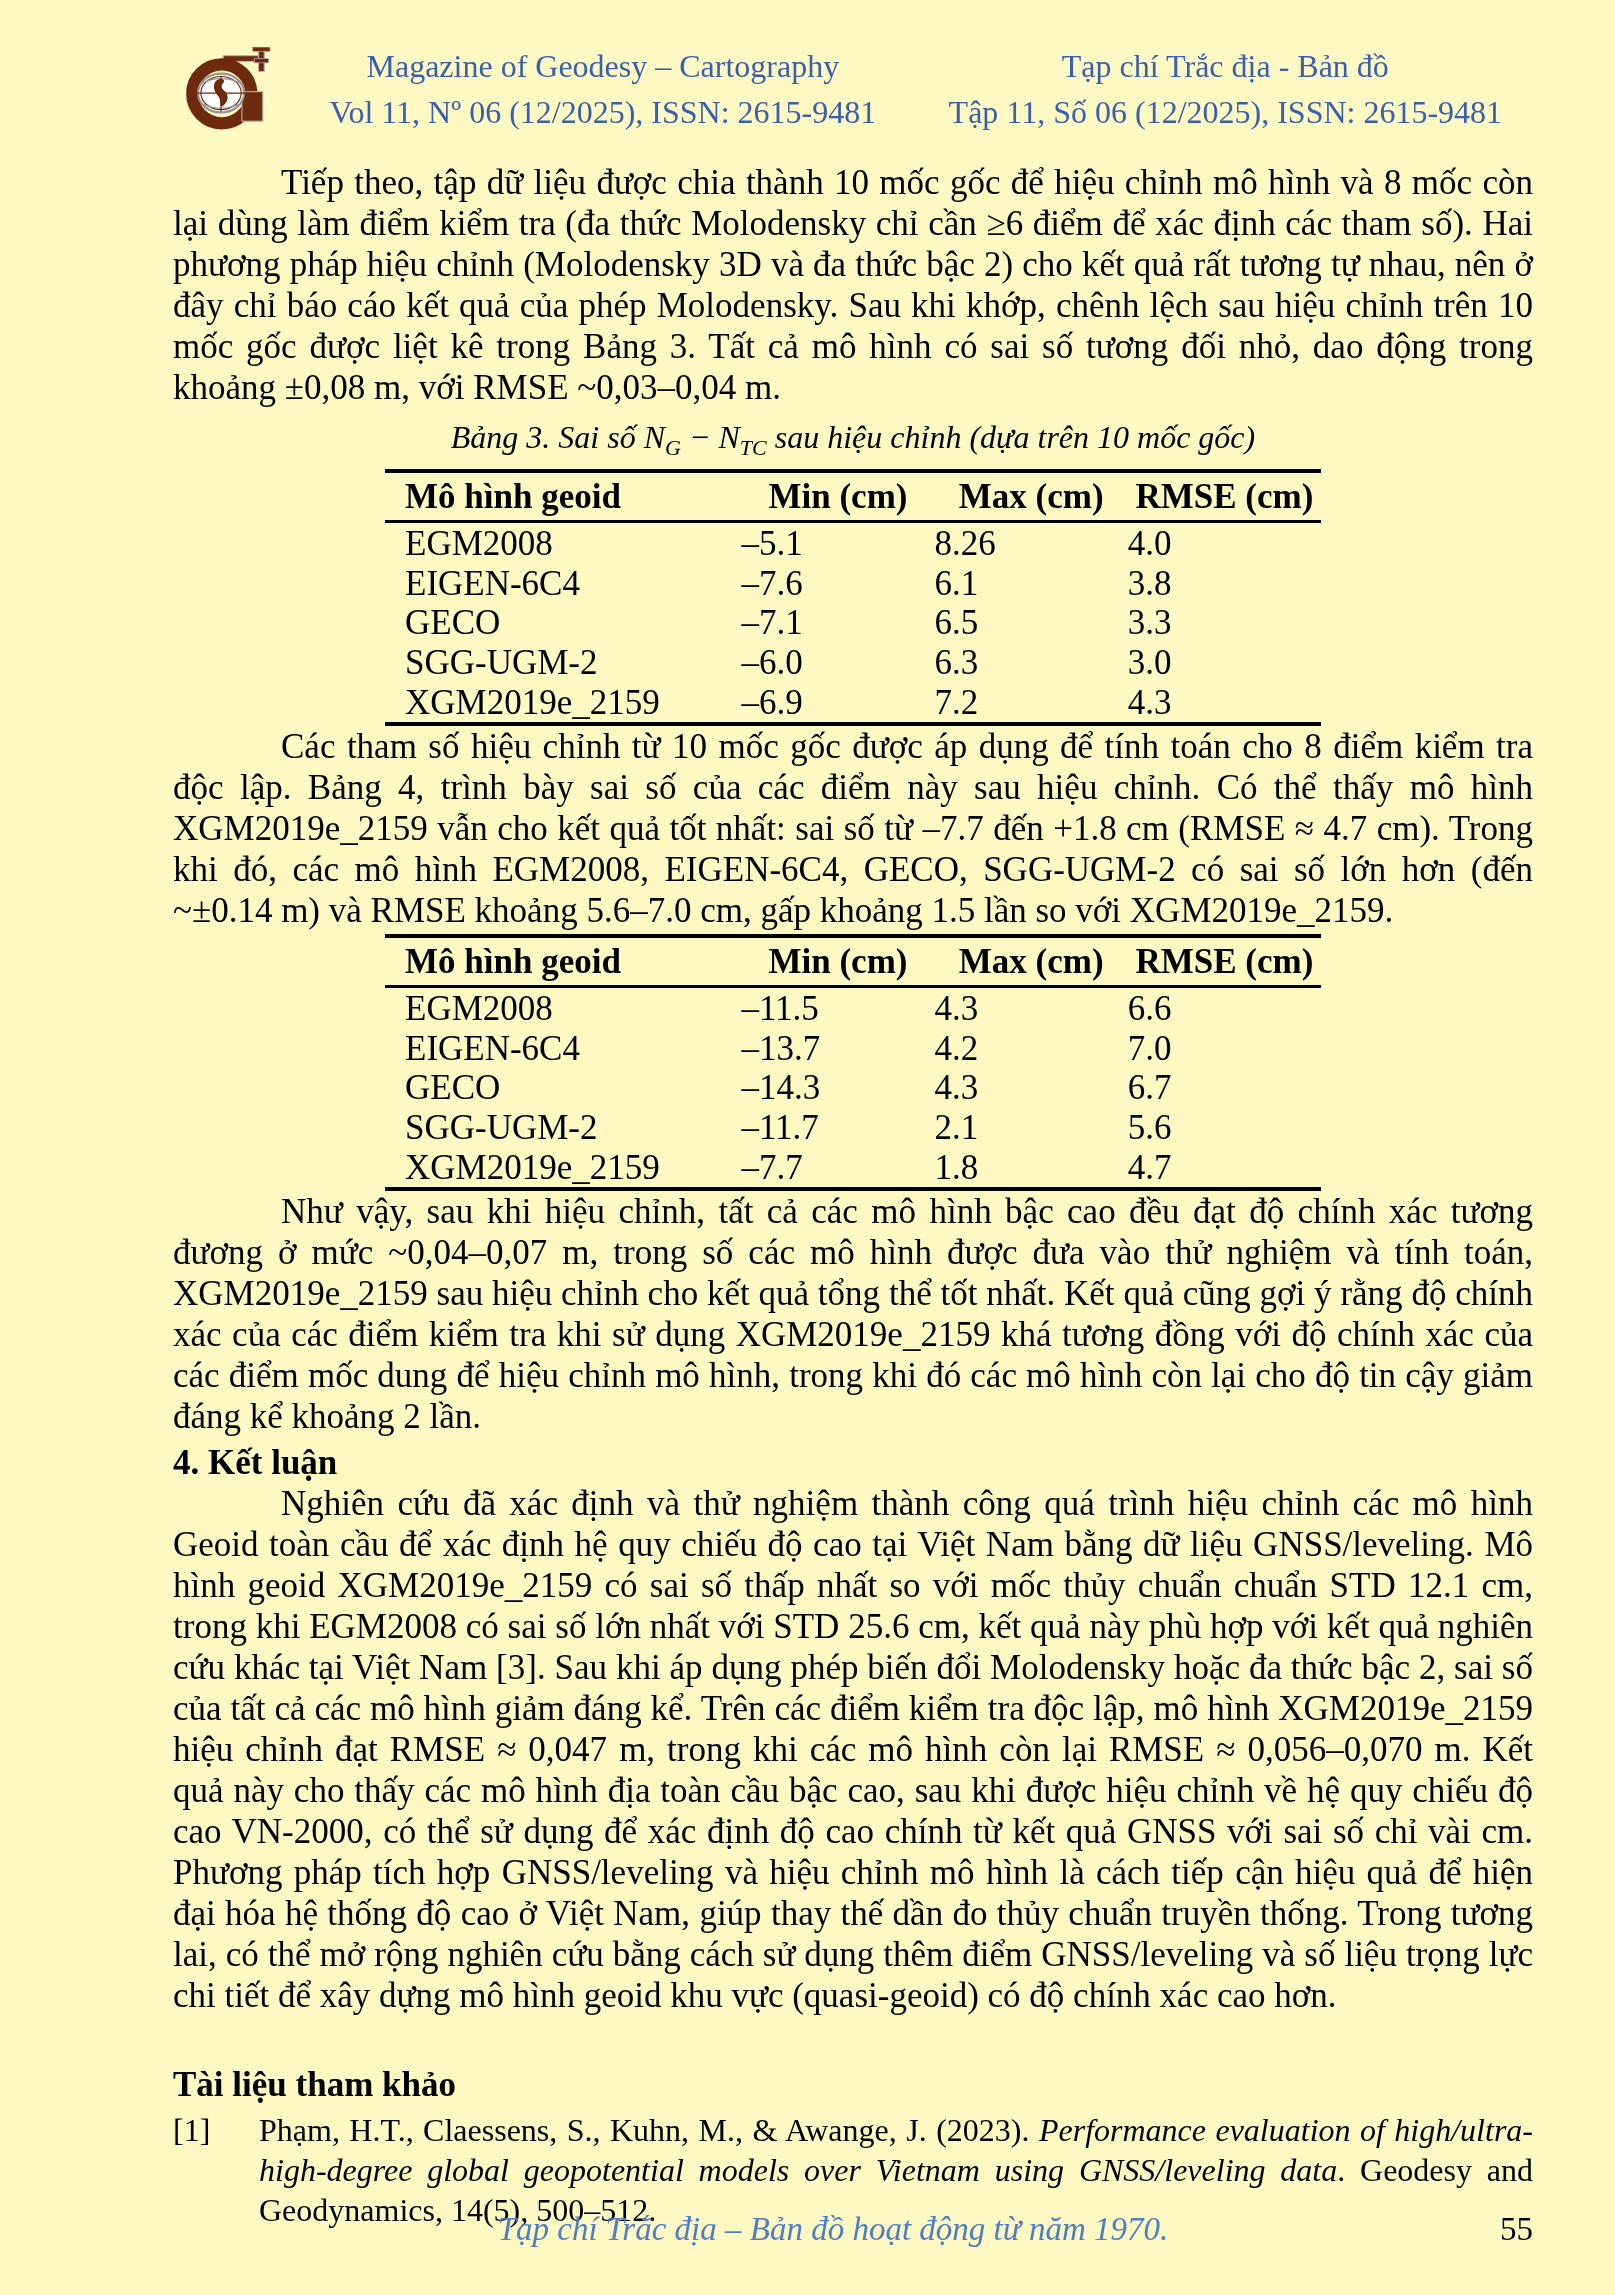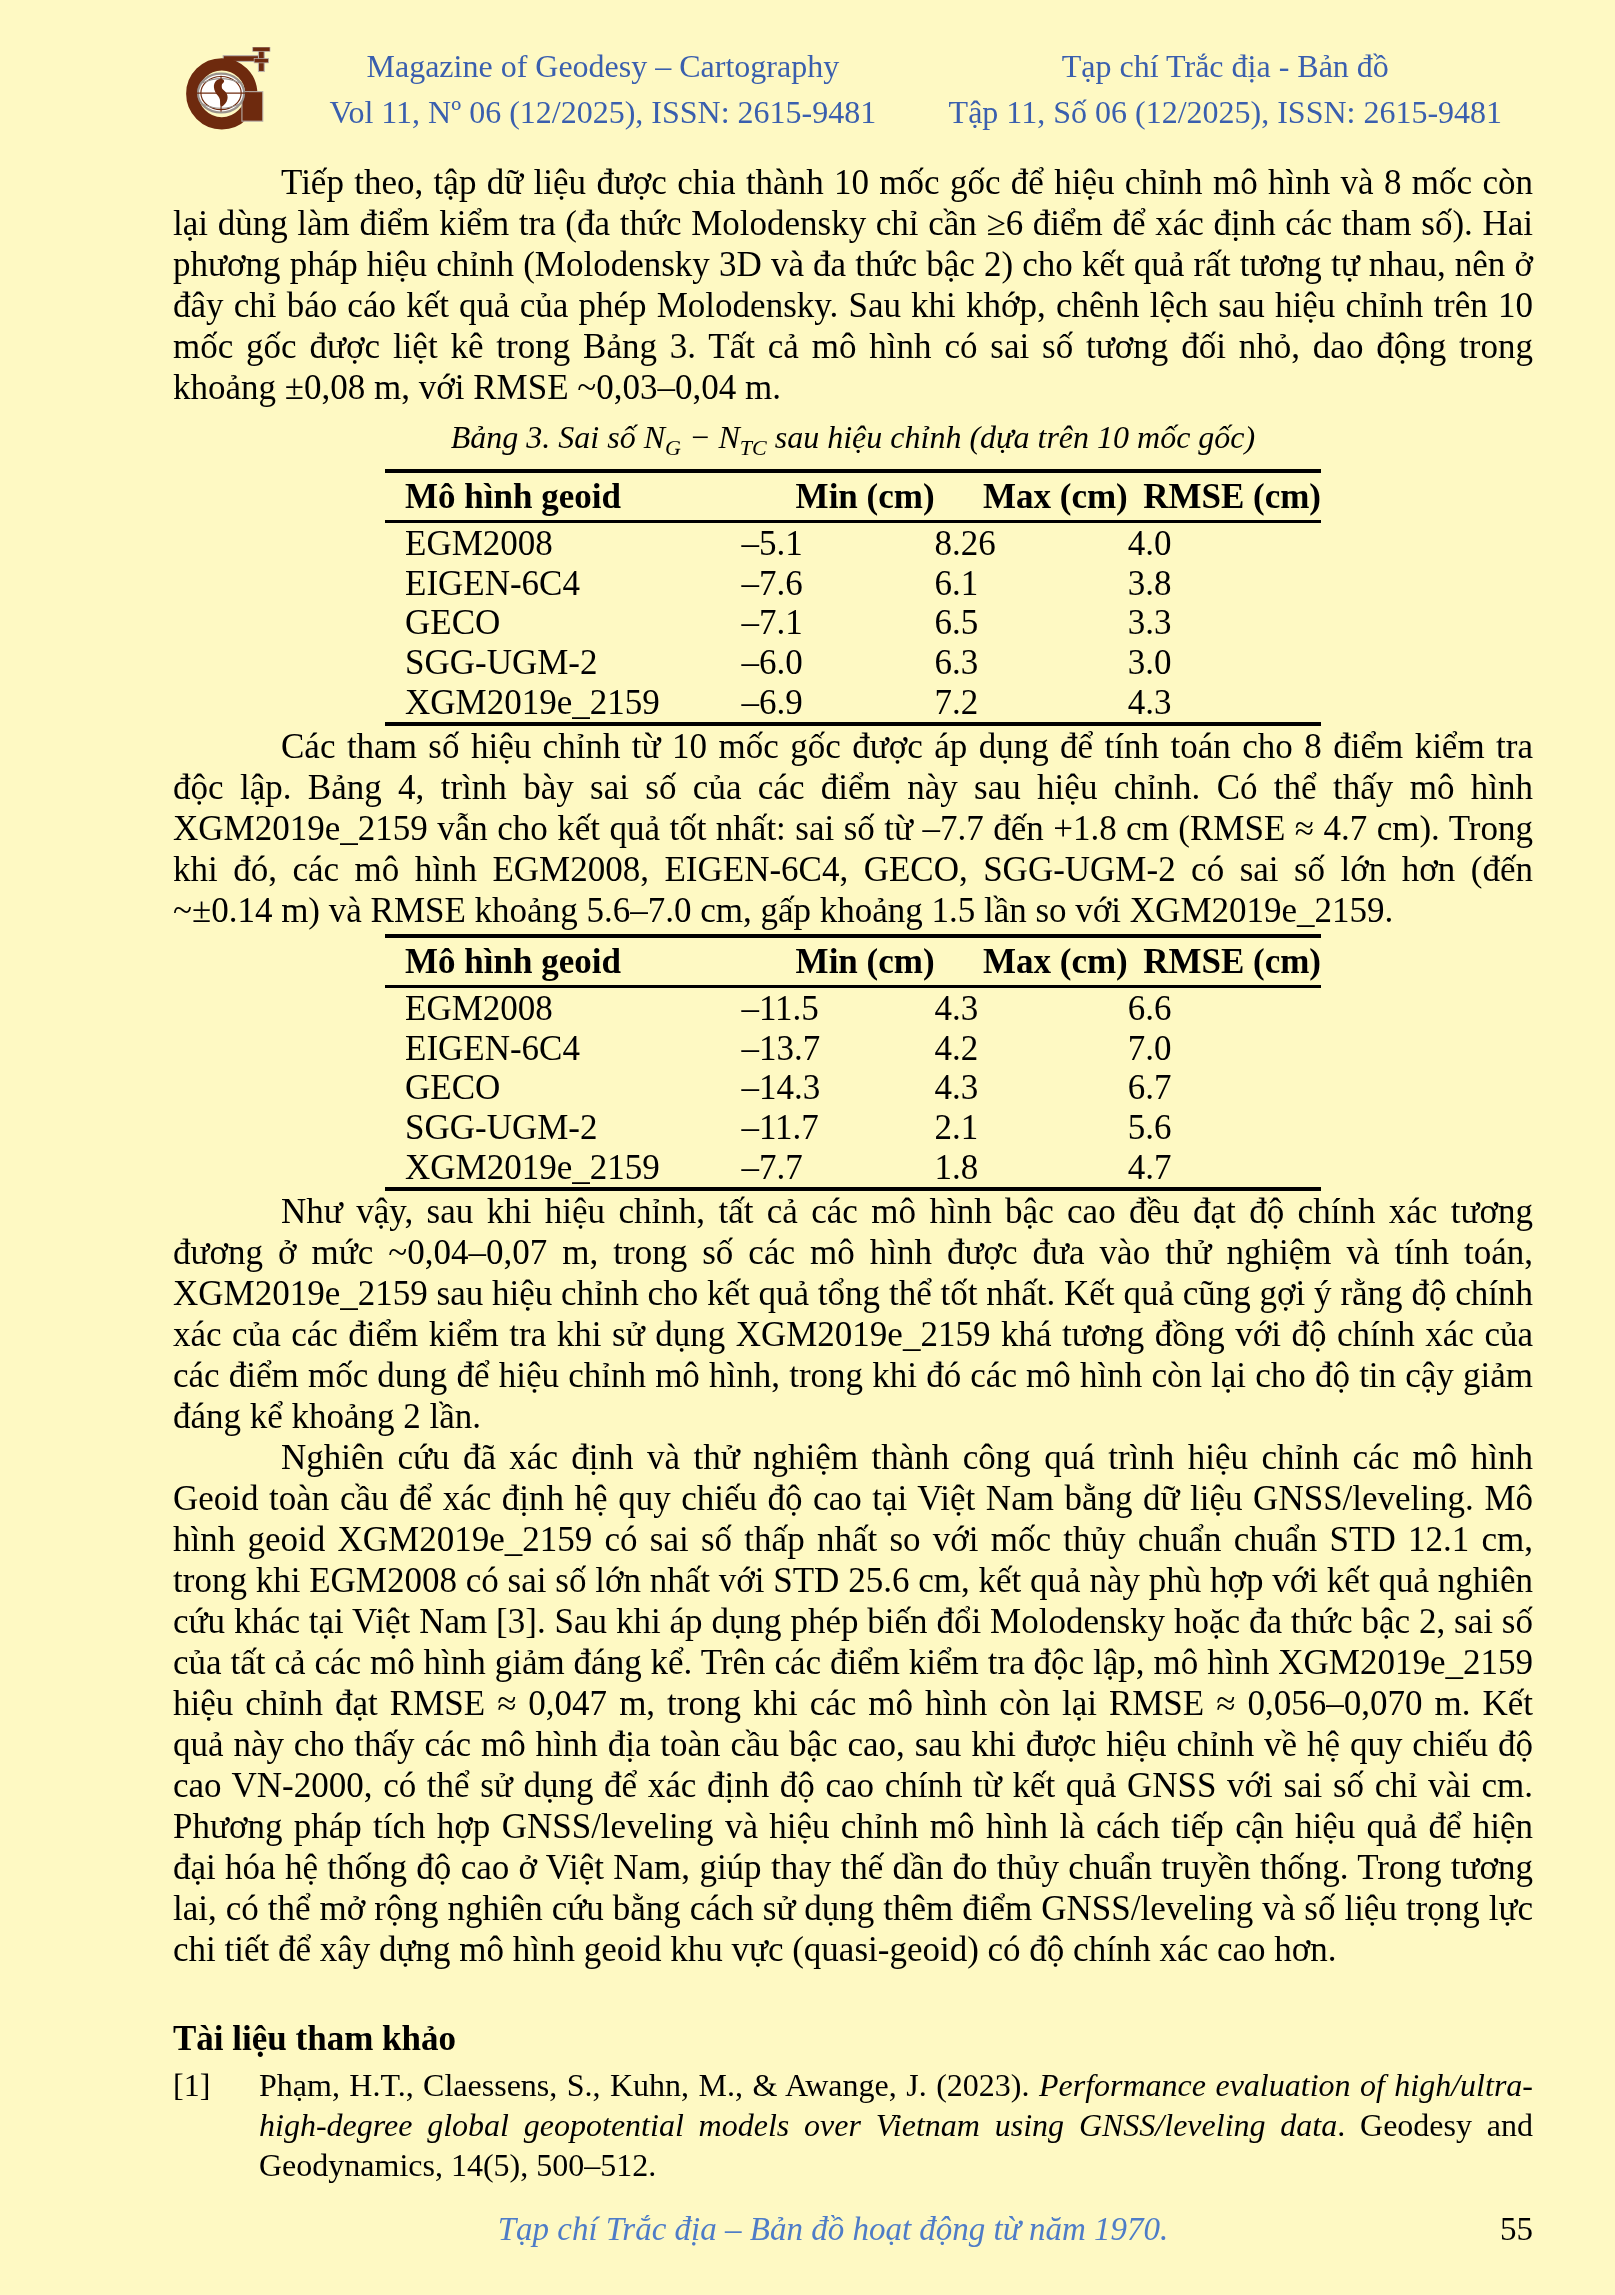--- a/index.html
+++ b/index.html
@@ -29,21 +29,21 @@
     width:936px;margin:11.5px auto 0 auto;text-align:center;
     font-style:italic;font-size:32px;line-height:37px;
   }
   .sub{font-size:22px;vertical-align:-7.2px;}
   table.geoid{
     width:936px;margin:2.9px auto 0 auto;border-collapse:collapse;
     font-size:35px;
     border-top:4.3px solid #000;border-bottom:4.3px solid #000;
   }
   table.geoid th{
-    font-weight:bold;text-align:right;padding:4.3px 0 5.8px 0;
+    font-weight:bold;text-align:center;padding:4.3px 0 5.8px 0;
     border-bottom:3.6px solid #000;line-height:37px;
   }
   table.geoid th.c1, table.geoid td.c1{text-align:left;padding-left:20px;width:38%;}
   table.geoid td{text-align:left;padding:1.4px 0;line-height:37px;}
   table.geoid col.cnum{width:20.6%;}
   
   .sec-heading{font-size:35px;font-weight:bold;line-height:41px;margin:4.3px 0 0 0;}
   
   .refs-heading{font-size:35px;font-weight:bold;line-height:41px;margin:48px 0 5.8px 0;}
   .ref-item{
@@ -200,20 +200,21 @@
           <td class="c1">XGM2019e_2159</td>
           <td>–7.7</td>
           <td>1.8</td>
           <td>4.7</td>
         </tr>
       </tbody>
     </table>
 
     <p class="para">Như vậy, sau khi hiệu chỉnh, tất cả các mô hình bậc cao đều đạt độ chính xác tương đương ở mức ~0,04–0,07 m, trong số các mô hình được đưa vào thử nghiệm và tính toán, XGM2019e_2159 sau hiệu chỉnh cho kết quả tổng thể tốt nhất. Kết quả cũng gợi ý rằng độ chính xác của các điểm kiểm tra khi sử dụng XGM2019e_2159 khá tương đồng với độ chính xác của các điểm mốc dung để hiệu chỉnh mô hình, trong khi đó các mô hình còn lại cho độ tin cậy giảm đáng kể khoảng 2 lần.</p>
 
+    <h2 class="sec-heading">4. Kết luận</h2>
 
     <p class="para">Nghiên cứu đã xác định và thử nghiệm thành công quá trình hiệu chỉnh các mô hình Geoid toàn cầu để xác định hệ quy chiếu độ cao tại Việt Nam bằng dữ liệu GNSS/leveling. Mô hình geoid XGM2019e_2159 có sai số thấp nhất so với mốc thủy chuẩn chuẩn STD 12.1 cm, trong khi EGM2008 có sai số lớn nhất với STD 25.6 cm, kết quả này phù hợp với kết quả nghiên cứu khác tại Việt Nam [3]. Sau khi áp dụng phép biến đổi Molodensky hoặc đa thức bậc 2, sai số của tất cả các mô hình giảm đáng kể. Trên các điểm kiểm tra độc lập, mô hình XGM2019e_2159 hiệu chỉnh đạt RMSE ≈ 0,047 m, trong khi các mô hình còn lại RMSE ≈ 0,056–0,070 m. Kết quả này cho thấy các mô hình địa toàn cầu bậc cao, sau khi được hiệu chỉnh về hệ quy chiếu độ cao VN-2000, có thể sử dụng để xác định độ cao chính từ kết quả GNSS với sai số chỉ vài cm. Phương pháp tích hợp GNSS/leveling và hiệu chỉnh mô hình là cách tiếp cận hiệu quả để hiện đại hóa hệ thống độ cao ở Việt Nam, giúp thay thế dần đo thủy chuẩn truyền thống. Trong tương lai, có thể mở rộng nghiên cứu bằng cách sử dụng thêm điểm GNSS/leveling và số liệu trọng lực chi tiết để xây dựng mô hình geoid khu vực (quasi-geoid) có độ chính xác cao hơn.</p>
 
     <h2 class="refs-heading">Tài liệu tham khảo</h2>
 
     <p class="ref-item">
       <span class="ref-label">[1]</span><span>Phạm, H.T., Claessens, S., Kuhn, M., &amp; Awange, J. (2023). </span><span class="ref-ital">Performance evaluation of high/ultra-high-degree global geopotential models over Vietnam using GNSS/leveling data</span><span>. Geodesy and Geodynamics, 14(5), 500–512.</span>
     </p>
   </div>
 

